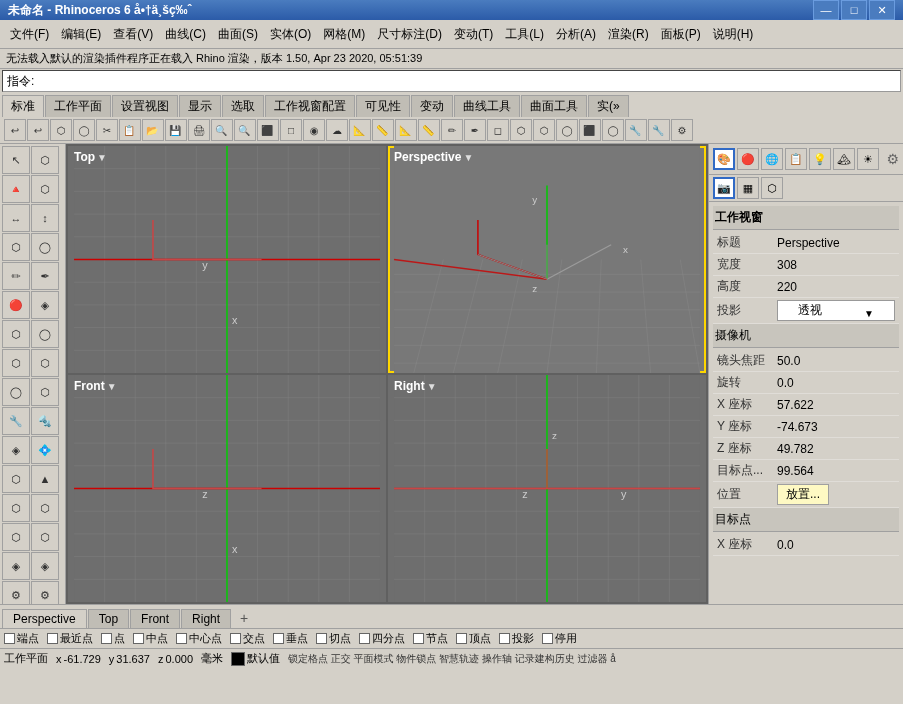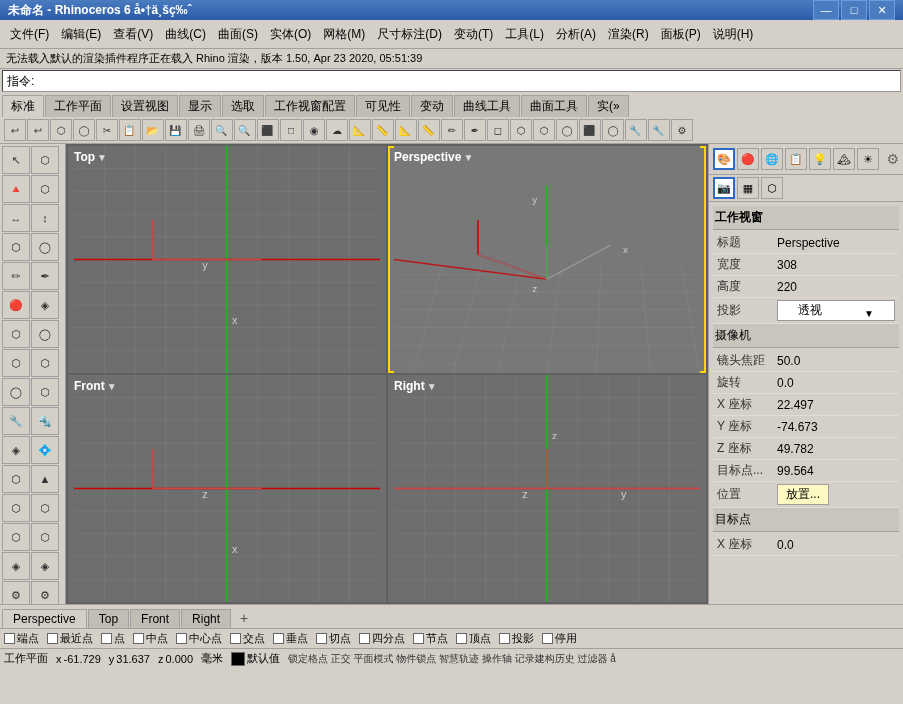--- a/index.html
+++ b/index.html
@@ -705,21 +705,21 @@
       <div class="prop-row">
         <span class="prop-label">镜头焦距</span>
         <span class="prop-value">50.0</span>
       </div>
       <div class="prop-row">
         <span class="prop-label">旋转</span>
         <span class="prop-value">0.0</span>
       </div>
       <div class="prop-row">
         <span class="prop-label">X 座标</span>
-        <span class="prop-value">22.497</span>
+        <span class="prop-value">57.622</span>
       </div>
       <div class="prop-row">
         <span class="prop-label">Y 座标</span>
         <span class="prop-value">-74.673</span>
       </div>
       <div class="prop-row">
         <span class="prop-label">Z 座标</span>
         <span class="prop-value">49.782</span>
       </div>
       <div class="prop-row">

